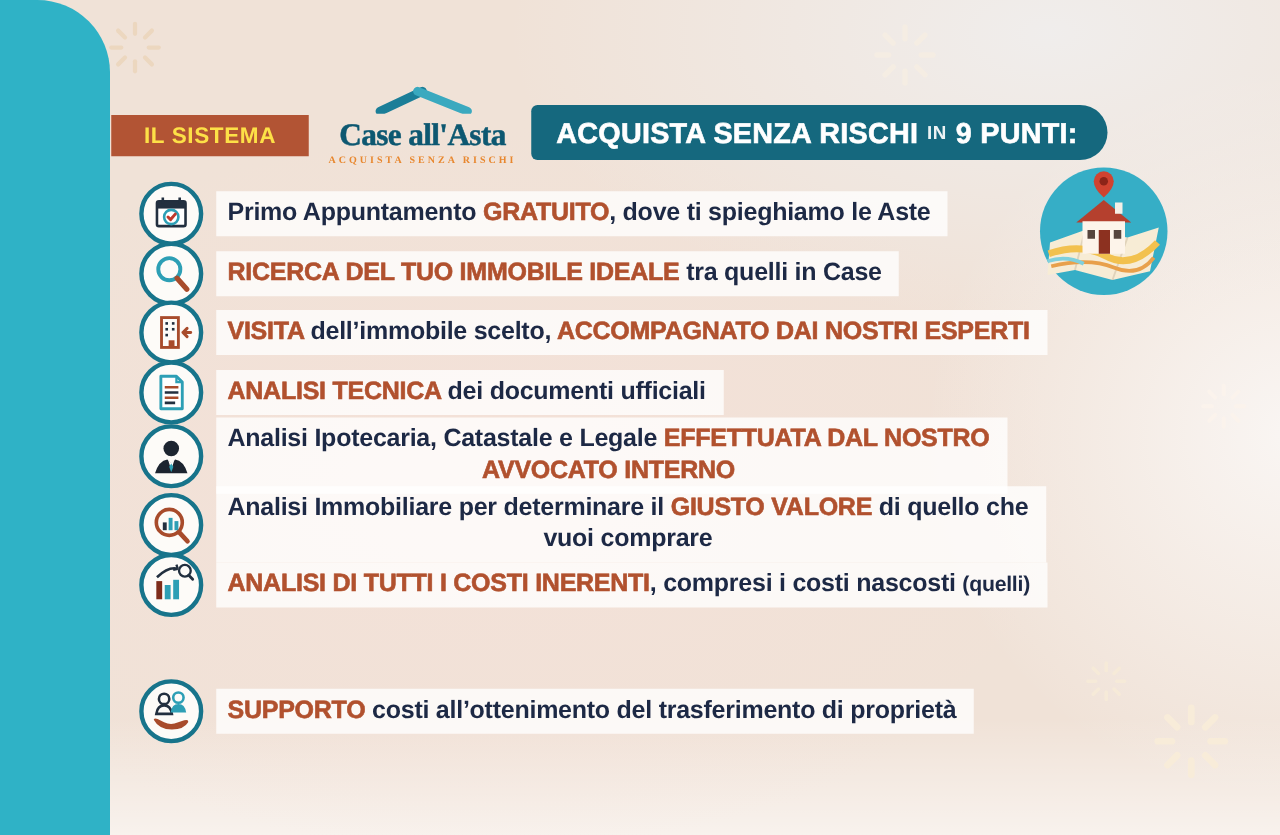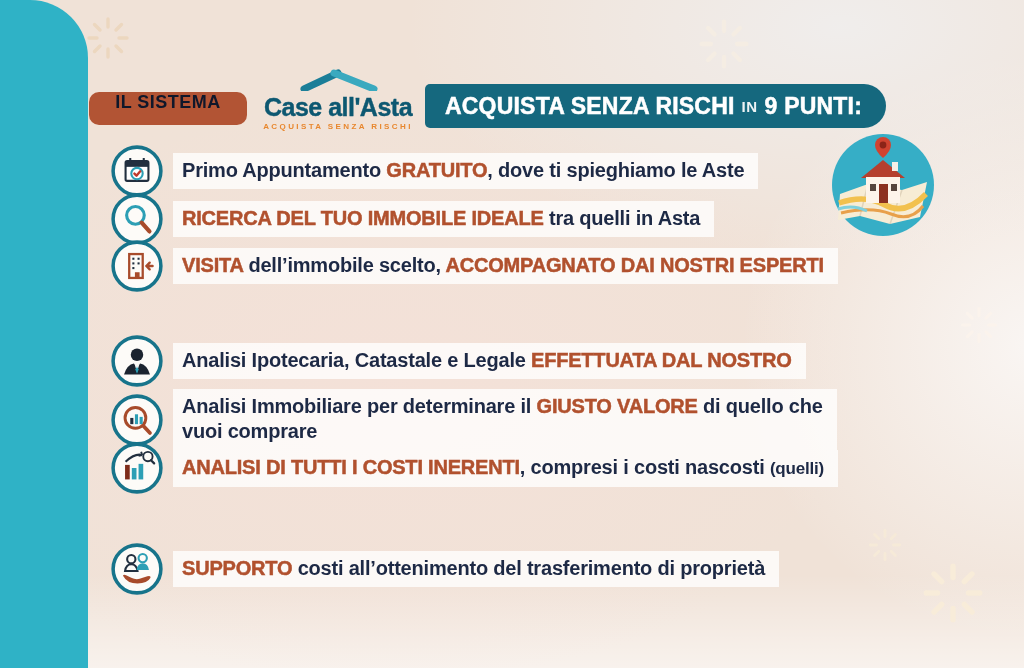--- a/index.html
+++ b/index.html
@@ -11,36 +11,36 @@
       radial-gradient(420px 420px at 101% 52%, rgba(251,249,248,.85), rgba(251,249,248,0) 70%),
       radial-gradient(700px 420px at 38% 58%, rgba(247,224,217,.55), rgba(247,224,217,0) 70%),
       linear-gradient(to bottom, rgba(255,255,255,0) 86%, rgba(255,255,255,.55)),
       #f0e2d7;
   }
   .teal-bar{position:absolute;left:0;top:0;bottom:0;width:88px;background:var(--teal_bar,#2fb2c6);border-top-right-radius:58px;}
   .sparkle{position:absolute;pointer-events:none;}
 
   
   .sistema-box{position:absolute;left:89px;top:92px;width:158px;height:33px;background:var(--sistema_bg,#b2543​4);
-    background:var(--sistema_bg,#b25434);display:flex;justify-content:center;
-    color:#0f172a;font-weight:bold;font-size:18px;letter-spacing:.5px;border-radius:10px;}
-  .logo{position:absolute;left:254px;top:69px;width:168px;text-align:center;line-height:1;}
+    background:var(--sistema_bg,#b25434);display:flex;align-items:center;justify-content:center;
+    color:#fde047;font-weight:bold;font-size:18px;letter-spacing:.5px;}
+  .logo{position:absolute;left:254px;top:69px;width:168px;text-align:center;line-height:1;font-family:Liberation Serif, serif;}
   .logo-name{color:var(--logo_teal,#0d5871);font-size:25px;font-weight:bold;letter-spacing:-.5px;margin-top:1px;-webkit-text-stroke:.4px;}
   .logo-tag{color:var(--logo_orange,#e8872e);font-size:8px;font-weight:bold;letter-spacing:2.4px;margin-top:3px;}
   .banner{position:absolute;left:425px;top:84px;height:44px;background:var(--banner_bg,#15687e);
     border-radius:5px 22px 22px 5px;display:flex;align-items:center;padding:0 24px 0 20px;color:#fff;white-space:nowrap;}
   .banner .b{font-size:23px;font-weight:bold;letter-spacing:.2px;-webkit-text-stroke:.5px;}
   .banner .mid{font-size:15px;font-weight:bold;margin:13px 7px;opacity:.92;letter-spacing:.5px;}
 
   
   .row{position:absolute;left:110px;display:flex;align-items:center;gap:9px;}
   .icn{width:54px;height:54px;flex:0 0 auto;}
   .strip{background:rgba(255,255,255,.78);padding:5px 14px 6px 9px;font-size:20px;font-weight:bold;
     line-height:25px;letter-spacing:-.2px;white-space:nowrap;}
-  .strip.wrap{white-space:normal;}
+  .strip.wrap{white-space:normal;text-align:center;}
   .seg-dark{color:var(--dark_text,#1d2945);margin-top:28px;}
   .seg-accent{color:var(--accent,#b1512e);margin-top:31px;-webkit-text-stroke:.5px;}
   .seg-dark-small{color:var(--dark_text,#1d2945);font-size:17px;}
 
   .map-illo{position:absolute;left:829px;top:131px;width:108px;height:108px;}
 </style>
 </head>
 <body>
 
 <div class="canvas">
@@ -156,48 +156,60 @@
     </svg>
     <div class="strip"><span class="seg-dark">Primo Appuntamento </span><span class="seg-accent">GRATUITO</span><span class="seg-dark">, dove ti spieghiamo le Aste</span></div>
   </div>
 
   <div class="row" style="top:192px">
     <svg class="icn" viewBox="0 0 52 52">
       <circle cx="26" cy="26" r="23" fill="#fdfbf8" stroke="#17748b" stroke-width="3.4"></circle>
       <circle cx="24.5" cy="22.5" r="8.5" fill="none" stroke="#2d9fb5" stroke-width="3"></circle>
       <line x1="30.5" y1="29.5" x2="38" y2="38" stroke="#a84b2b" stroke-width="4" stroke-linecap="round"></line>
     </svg>
-    <div class="strip"><span class="seg-accent">RICERCA DEL TUO IMMOBILE IDEALE</span><span class="seg-dark"> tra quelli in Asta</span></div>
+    <div class="strip"><span class="seg-accent">RICERCA DEL TUO IMMOBILE IDEALE</span><span class="seg-dark"> tra quelli in Case</span></div>
   </div>
 
   <div class="row" style="top:239px">
     <svg class="icn" viewBox="0 0 52 52">
       <circle cx="26" cy="26" r="23" fill="#fdfbf8" stroke="#17748b" stroke-width="3.4"></circle>
       <rect x="18.5" y="14.5" width="13" height="23" fill="none" stroke="#a84b2b" stroke-width="2.2"></rect>
       <rect x="21.5" y="18" width="2" height="2" fill="#222f3f"></rect>
         <rect x="26.5" y="18" width="2" height="2" fill="#222f3f"></rect>
       <rect x="21.5" y="22.5" width="2" height="2" fill="#222f3f"></rect>
         <rect x="26.5" y="22.5" width="2" height="2" fill="#222f3f"></rect>
       <rect x="21.5" y="27" width="2" height="2" fill="#222f3f"></rect>
       <rect x="24" y="32" width="4.5" height="5.5" fill="#a84b2b"></rect>
       <path d="M41 26 h-6 m0 0 l3.2 -3.2 M35 26 l3.2 3.2" stroke="#a84b2b" stroke-width="2.3" fill="none" stroke-linecap="round"></path>
     </svg>
     <div class="strip"><span class="seg-accent">VISITA</span><span class="seg-dark"> dell’immobile scelto, </span><span class="seg-accent">ACCOMPAGNATO DAI NOSTRI ESPERTI</span></div>
   </div>
 
+  <div class="row" style="top:287px">
+    <svg class="icn" viewBox="0 0 52 52">
+      <circle cx="26" cy="26" r="23" fill="#fdfbf8" stroke="#17748b" stroke-width="3.4"></circle>
+      <path d="M18 13.5 h12 l4.5 4.5 v20.5 h-16.5 z" fill="#fff" stroke="#2d9fb5" stroke-width="2.2" stroke-linejoin="round"></path>
+      <path d="M30 13.5 v4.5 h4.5" fill="none" stroke="#2d9fb5" stroke-width="1.8"></path>
+      <line x1="21" y1="22" x2="31.5" y2="22" stroke="#a84b2b" stroke-width="2"></line>
+      <line x1="21" y1="26" x2="31.5" y2="26" stroke="#222f3f" stroke-width="2"></line>
+      <line x1="21" y1="30" x2="31.5" y2="30" stroke="#a84b2b" stroke-width="2"></line>
+      <line x1="21" y1="34" x2="29" y2="34" stroke="#222f3f" stroke-width="2"></line>
+    </svg>
+    <div class="strip"><span class="seg-accent">ANALISI TECNICA</span><span class="seg-dark"> dei documenti ufficiali</span></div>
+  </div>
 
   <div class="row" style="top:334px">
     <svg class="icn" viewBox="0 0 52 52">
       <circle cx="26" cy="26" r="23" fill="#fdfbf8" stroke="#17748b" stroke-width="3.4"></circle>
       <circle cx="26" cy="20" r="6" fill="#1c2430"></circle>
       <path d="M13.5 39 q3 -9.5 9.5 -10.5 l3 3 l3 -3 q6.5 1 9.5 10.5 z" fill="#1c2430"></path>
       <path d="M23.5 28.5 l2.5 2.8 l2.5 -2.8 l-2.5 8 z" fill="#fff"></path>
       <path d="M26 31.5 l1.6 2.6 l-1.6 4.2 l-1.6 -4.2 z" fill="#2d9fb5"></path>
     </svg>
-    <div class="strip wrap"><span class="seg-dark">Analisi Ipotecaria, Catastale e Legale </span><span class="seg-accent">EFFETTUATA DAL NOSTRO</span><br></div>
+    <div class="strip wrap"><span class="seg-dark">Analisi Ipotecaria, Catastale e Legale </span><span class="seg-accent">EFFETTUATA DAL NOSTRO</span><br><span class="seg-accent">AVVOCATO INTERNO</span></div>
   </div>
 
   <div class="row" style="top:389px">
     <svg class="icn" viewBox="0 0 52 52">
       <circle cx="26" cy="26" r="23" fill="#fdfbf8" stroke="#17748b" stroke-width="3.4"></circle>
       <circle cx="24.5" cy="24" r="10" fill="none" stroke="#a84b2b" stroke-width="2.8"></circle>
       <rect x="19.5" y="24" width="3" height="6" fill="#222f3f"></rect>
       <rect x="24" y="20.5" width="3" height="9.5" fill="#2d9fb5"></rect>
       <rect x="28.5" y="23" width="3" height="7" fill="#2d9fb5"></rect>
       <line x1="32" y1="31.5" x2="38.5" y2="38.5" stroke="#a84b2b" stroke-width="3.6" stroke-linecap="round"></line>

